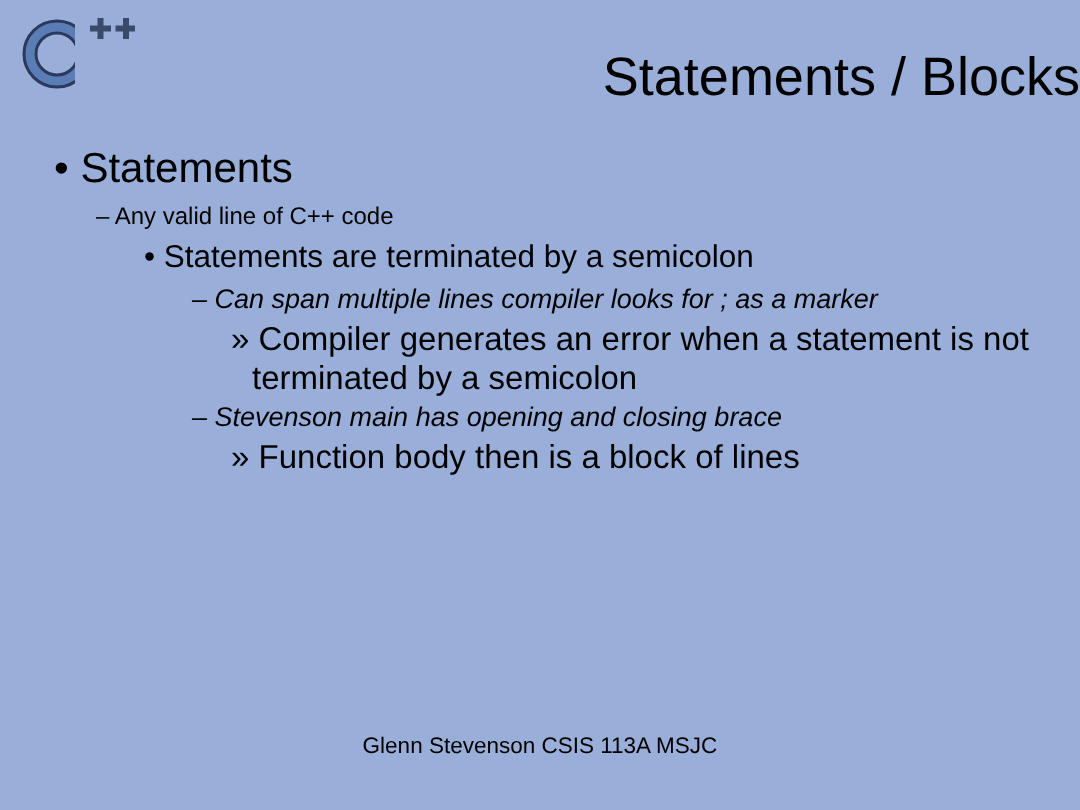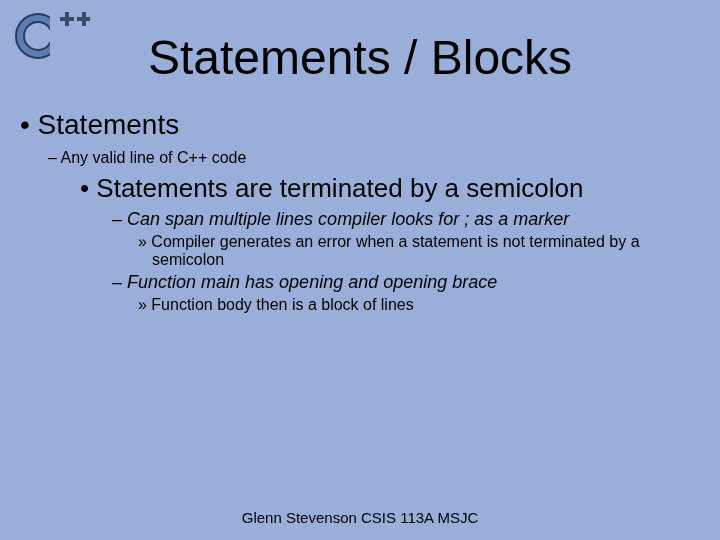--- a/index.html
+++ b/index.html
@@ -14,62 +14,62 @@
   }
   .logo {
     position: absolute;
     top: 6px;
     left: 10px;
     width: 80px;
     height: 55px;
   }
   .title {
     font-family: "Comic Sans MS", "Comic Sans", cursive, sans-serif;
-    font-size: 48px;
-    text-align: center;
+    font-size: 36px;
+    text-align: right;
     padding-top: 30px;
     padding-bottom: 24px;
   }
   .content {
-    padding-left: 20px;
+    padding-left: 36px;
     padding-right: 20px;
   }
   .l1 {
     font-size: 28px;
     margin-bottom: 8px;
   }
   .l2 {
     font-size: 16px;
     margin-left: 28px;
     margin-bottom: 6px;
   }
   .l3 {
-    font-size: 26px;
+    font-size: 21px;
     margin-left: 60px;
     margin-bottom: 5px;
   }
   .l4 {
     font-size: 18px;
     margin-left: 92px;
     margin-bottom: 3px;
     font-style: italic;
   }
   .l5 {
-    font-size: 16px;
+    font-size: 22px;
     margin-left: 118px;
     margin-bottom: 3px;
     text-indent: -14px;
     padding-left: 14px;
   }
   .bullet-dot::before { content: "• "; }
   .bullet-dash::before { content: "– "; }
   .bullet-raquo::before { content: "» "; }
   .footer {
     position: absolute;
-    bottom: 14px;
+    bottom: 34px;
     width: 100%;
     text-align: center;
     font-family: "Comic Sans MS", "Comic Sans", cursive, sans-serif;
     font-size: 15px;
   }
 </style>
 </head>
 <body>
 
 <div class="logo">
@@ -86,17 +86,17 @@
 
 <div class="title">Statements / Blocks</div>
 
 <div class="content">
   <div class="l1 bullet-dot">Statements</div>
   <div class="l2 bullet-dash">Any valid line of C++ code</div>
   <div class="l3 bullet-dot">Statements are terminated by a semicolon</div>
   <div class="l4 bullet-dash">Can span multiple lines compiler looks for ; as a marker</div>
   <div class="l5 bullet-raquo">Compiler generates an error when a statement is not terminated by a semicolon</div>
 
-  <div class="l4 bullet-dash">Function main has opening and opening brace</div>
+  <div class="l4 bullet-dash">Stevenson main has opening and closing brace</div>
   <div class="l5 bullet-raquo">Function body then is a block of lines</div>
 </div>
 
 <div class="footer">Glenn Stevenson CSIS 113A MSJC</div>
 
 </body></html>

